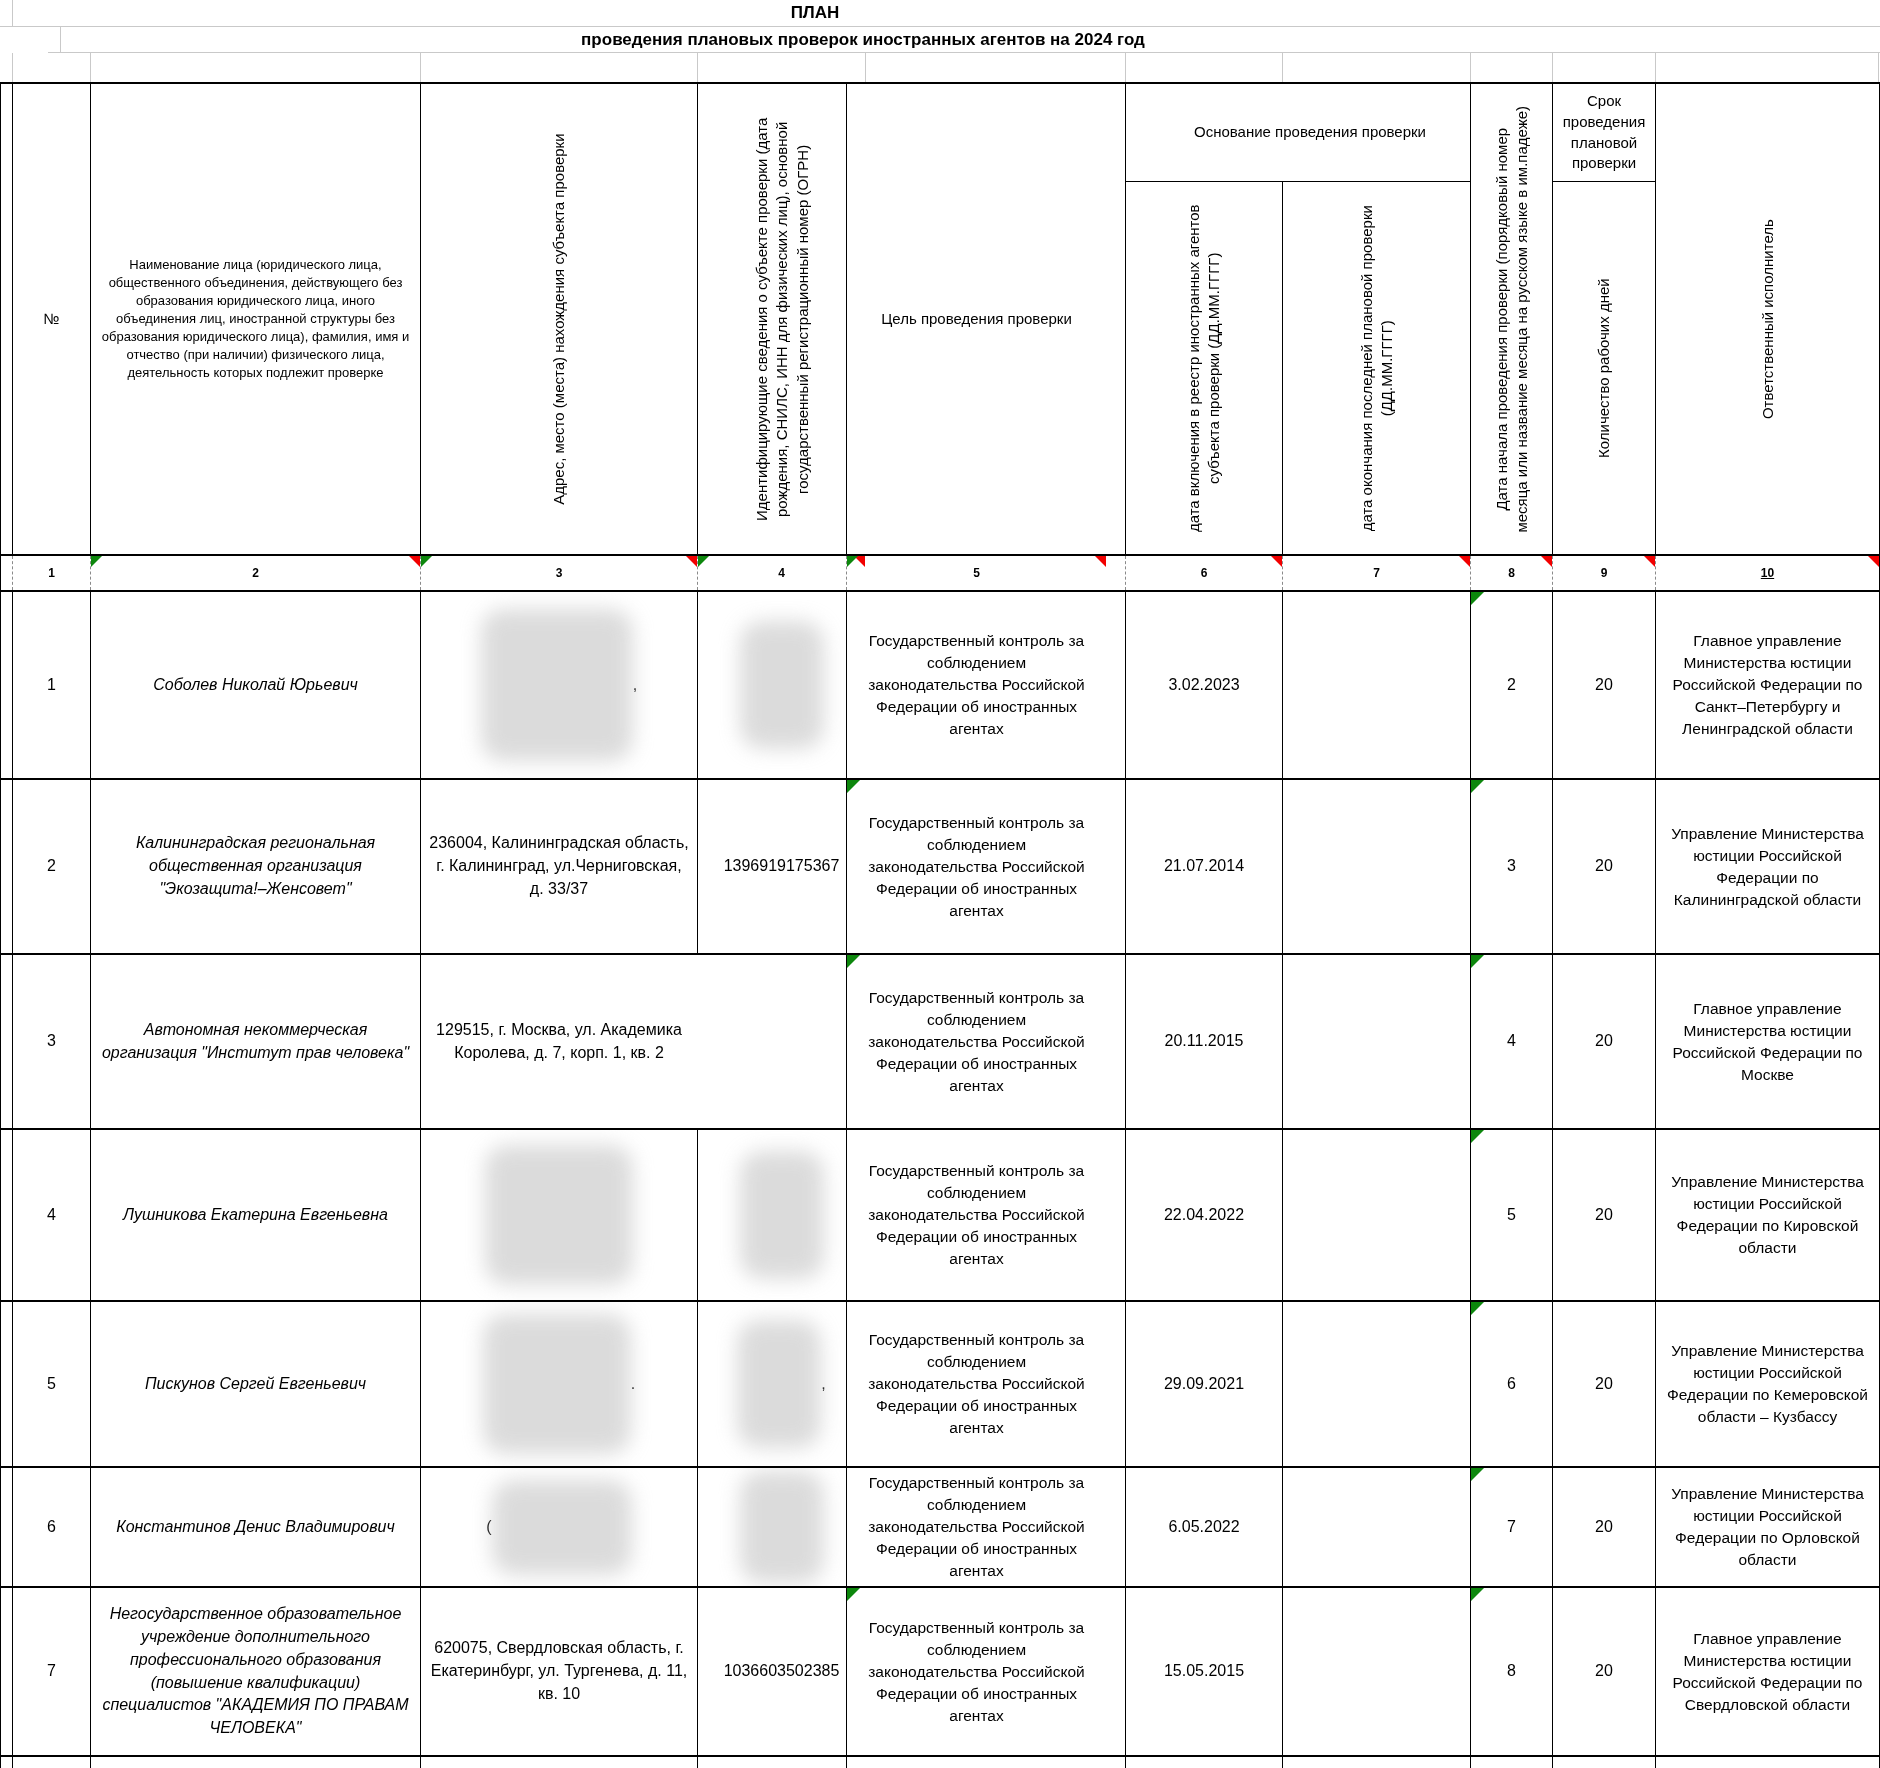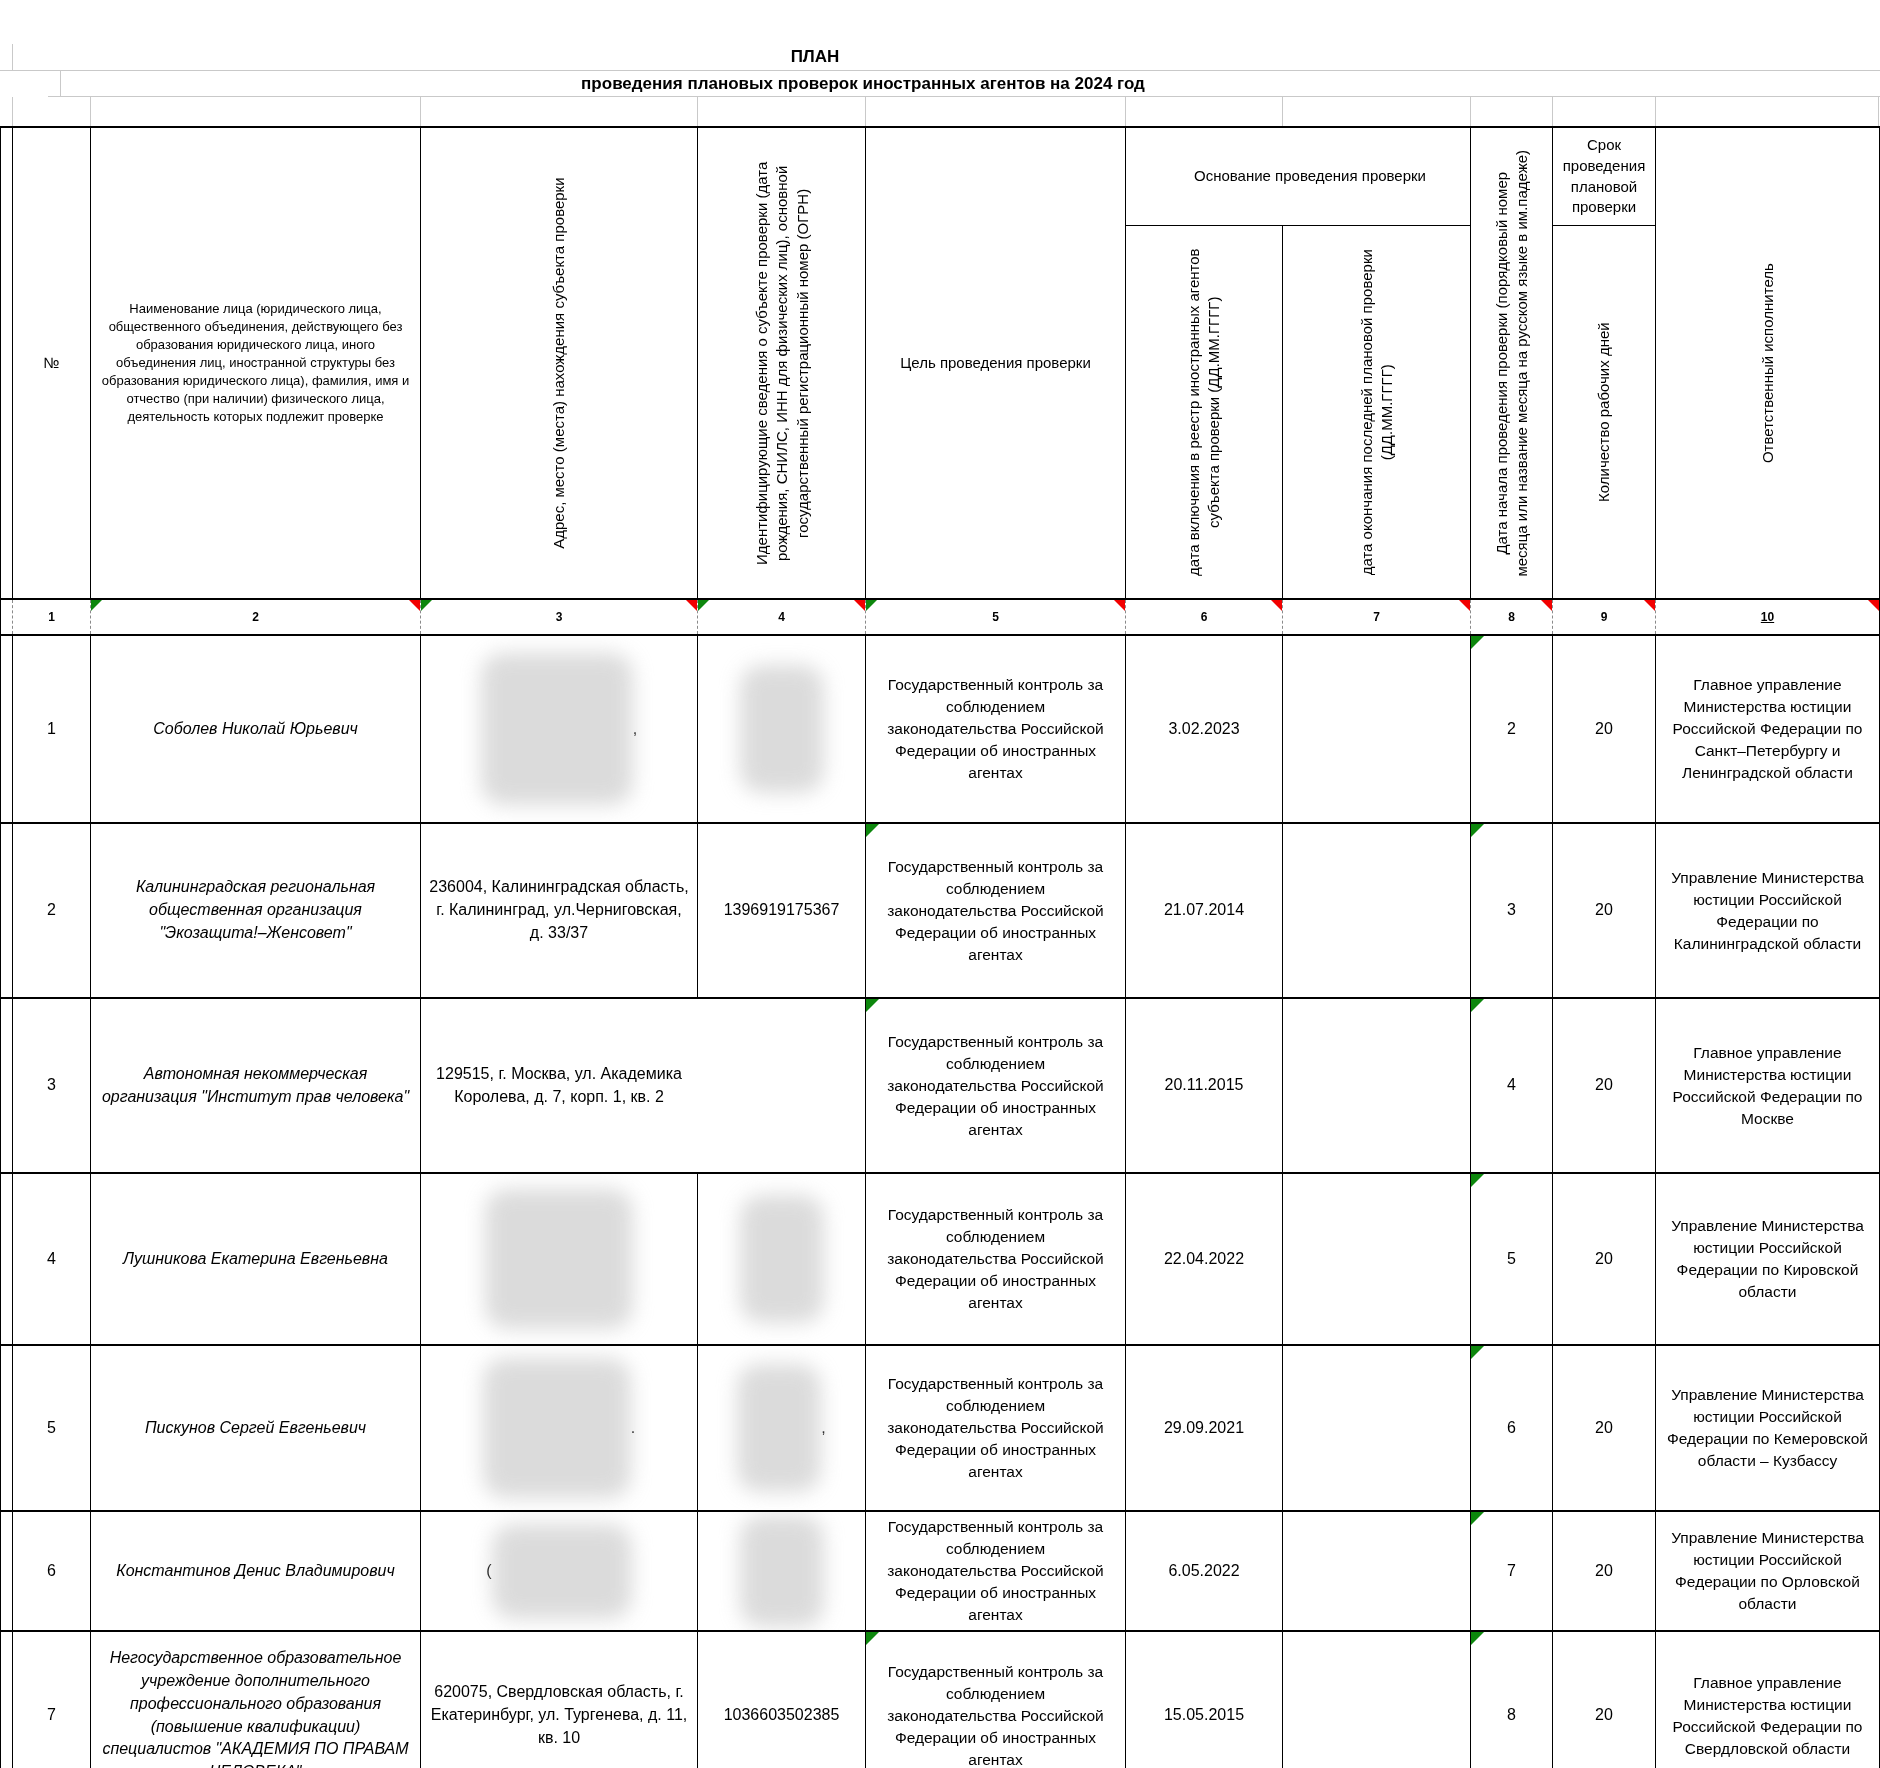--- a/index.html
+++ b/index.html
@@ -3,37 +3,37 @@
 <meta charset="utf-8">
 <style>
   html,body{margin:0;padding:0;background:#fff;}
   *{box-sizing:border-box;}
   #page{
     position:relative;width:1880px;height:1768px;background:#fff;overflow:hidden;
     font-family:"Liberation Sans","DejaVu Sans",sans-serif;color:#000;
   }
   
   .tband{position:relative;width:1880px;border-bottom:1px solid #c9c9c9;}
-  #title1{height:27px;margin-top:44px;}
+  #title1{height:27px;}
   #title2{height:26px;margin-left:48px;}
   .twrap{position:absolute;left:0;width:1630px;top:0;bottom:0;
          display:flex;align-items:center;justify-content:center;
          font-weight:bold;font-size:17px;white-space:nowrap;}
   .tband .vg{position:absolute;top:0;bottom:0;width:1px;background:#c9c9c9;}
   #spacer{position:relative;width:1880px;height:29px;}
   #spacer .vg{position:absolute;top:0;bottom:0;width:1px;background:#c9c9c9;}
   
   .band{position:relative;width:1880px;}
   .c{position:absolute;top:0;bottom:0;border-left:1px solid #000;
      display:flex;align-items:center;justify-content:center;
      text-align:center;overflow:hidden;}
   .c.last{border-right:1.5px solid #000;}
   
   .x1{left:0;width:12px}   .x2{left:12px;width:78px}  .x3{left:90px;width:330px}
-  .x4{left:420px;width:277px}.x5{left:697px;width:168px}.x6{left:865px;width:260px}
+  .x4{left:420px;width:277px}.x5{left:697px;width:168px}.x6{left:846px;width:260px}
   .x7{left:1125px;width:157px}.x8{left:1282px;width:188px}.x9{left:1470px;width:82px}
   .x10{left:1552px;width:103px}.x11{left:1655px;width:225px}
   .grp67{left:1125px;width:345px}
   
   #headerband{height:474px;border-top:2px solid #000;border-bottom:2px solid #000;}
   #headerband .c{font-size:15px;line-height:1.38;}
   .hsubtop{bottom:auto;height:98px;border-bottom:1px solid #000;padding-left:24px;}
   .hsubbot{top:98px;}
   .rot{transform:rotate(-90deg);flex-shrink:0;text-align:center;line-height:1.35;}
   .rot.full{width:450px;}

